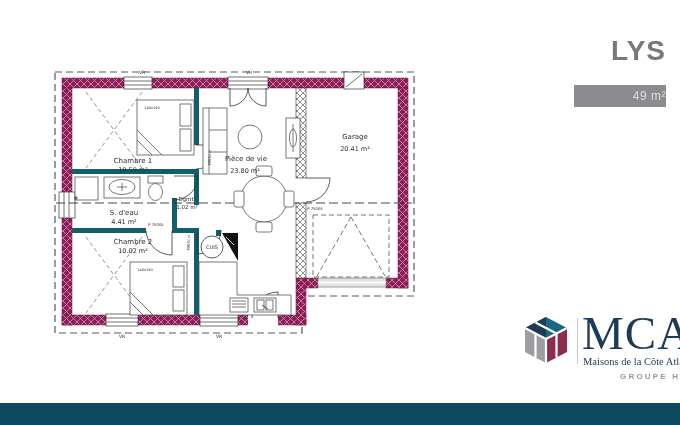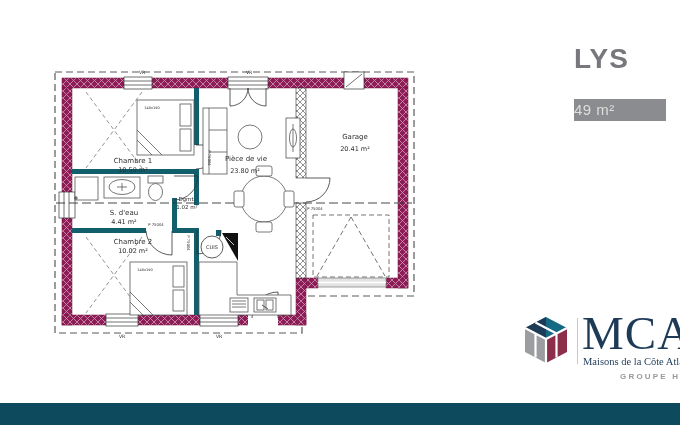--- a/index.html
+++ b/index.html
@@ -4,24 +4,24 @@
 <style>
   html,body{margin:0;padding:0;}
   body{
     width:680px;height:425px;position:relative;overflow:hidden;
     background:#ffffff;font-family:"Liberation Sans",sans-serif;
   }
   svg text{font-family:"DejaVu Sans",sans-serif;fill:#2e2e2e;}
   .plan-wrap{position:absolute;left:0;top:0;width:680px;height:425px;}
 
   
-  .title-block{position:absolute;left:574px;top:44px;width:92px;text-align:left;}
+  .title-block{position:absolute;left:574px;top:36px;width:92px;text-align:right;}
   .model-name{font-size:28px;font-weight:bold;color:#77787b;letter-spacing:1px;line-height:1.1;}
-  .area-badge{margin-top:24px;height:22px;line-height:22px;background:#8a8c8f;color:#dededb;
-              font-size:15px;letter-spacing:.5px;}
+  .area-badge{margin-top:18px;height:22px;line-height:22px;background:#8a8c8f;color:#dededb;
+              font-size:12px;letter-spacing:.5px;}
 
   
   .brand{position:absolute;left:520px;top:308px;width:245px;height:80px;}
   .brand .cube{position:absolute;left:2px;top:8px;width:48px;height:48px;}
   .brand .sep{position:absolute;left:57px;top:10px;width:1px;height:46px;background:#c9c9c9;}
   .brand .mca{position:absolute;left:62px;top:0px;font-family:"Liberation Serif",serif;
               font-size:47px;line-height:1.1;color:#1d3b57;letter-spacing:1px;}
   .brand .tagline{position:absolute;left:63px;top:48px;font-family:"Liberation Serif",serif;
               font-size:10.5px;color:#1d3b57;white-space:nowrap;}
   .brand .group{position:absolute;left:100px;top:64px;font-size:8px;font-weight:bold;

